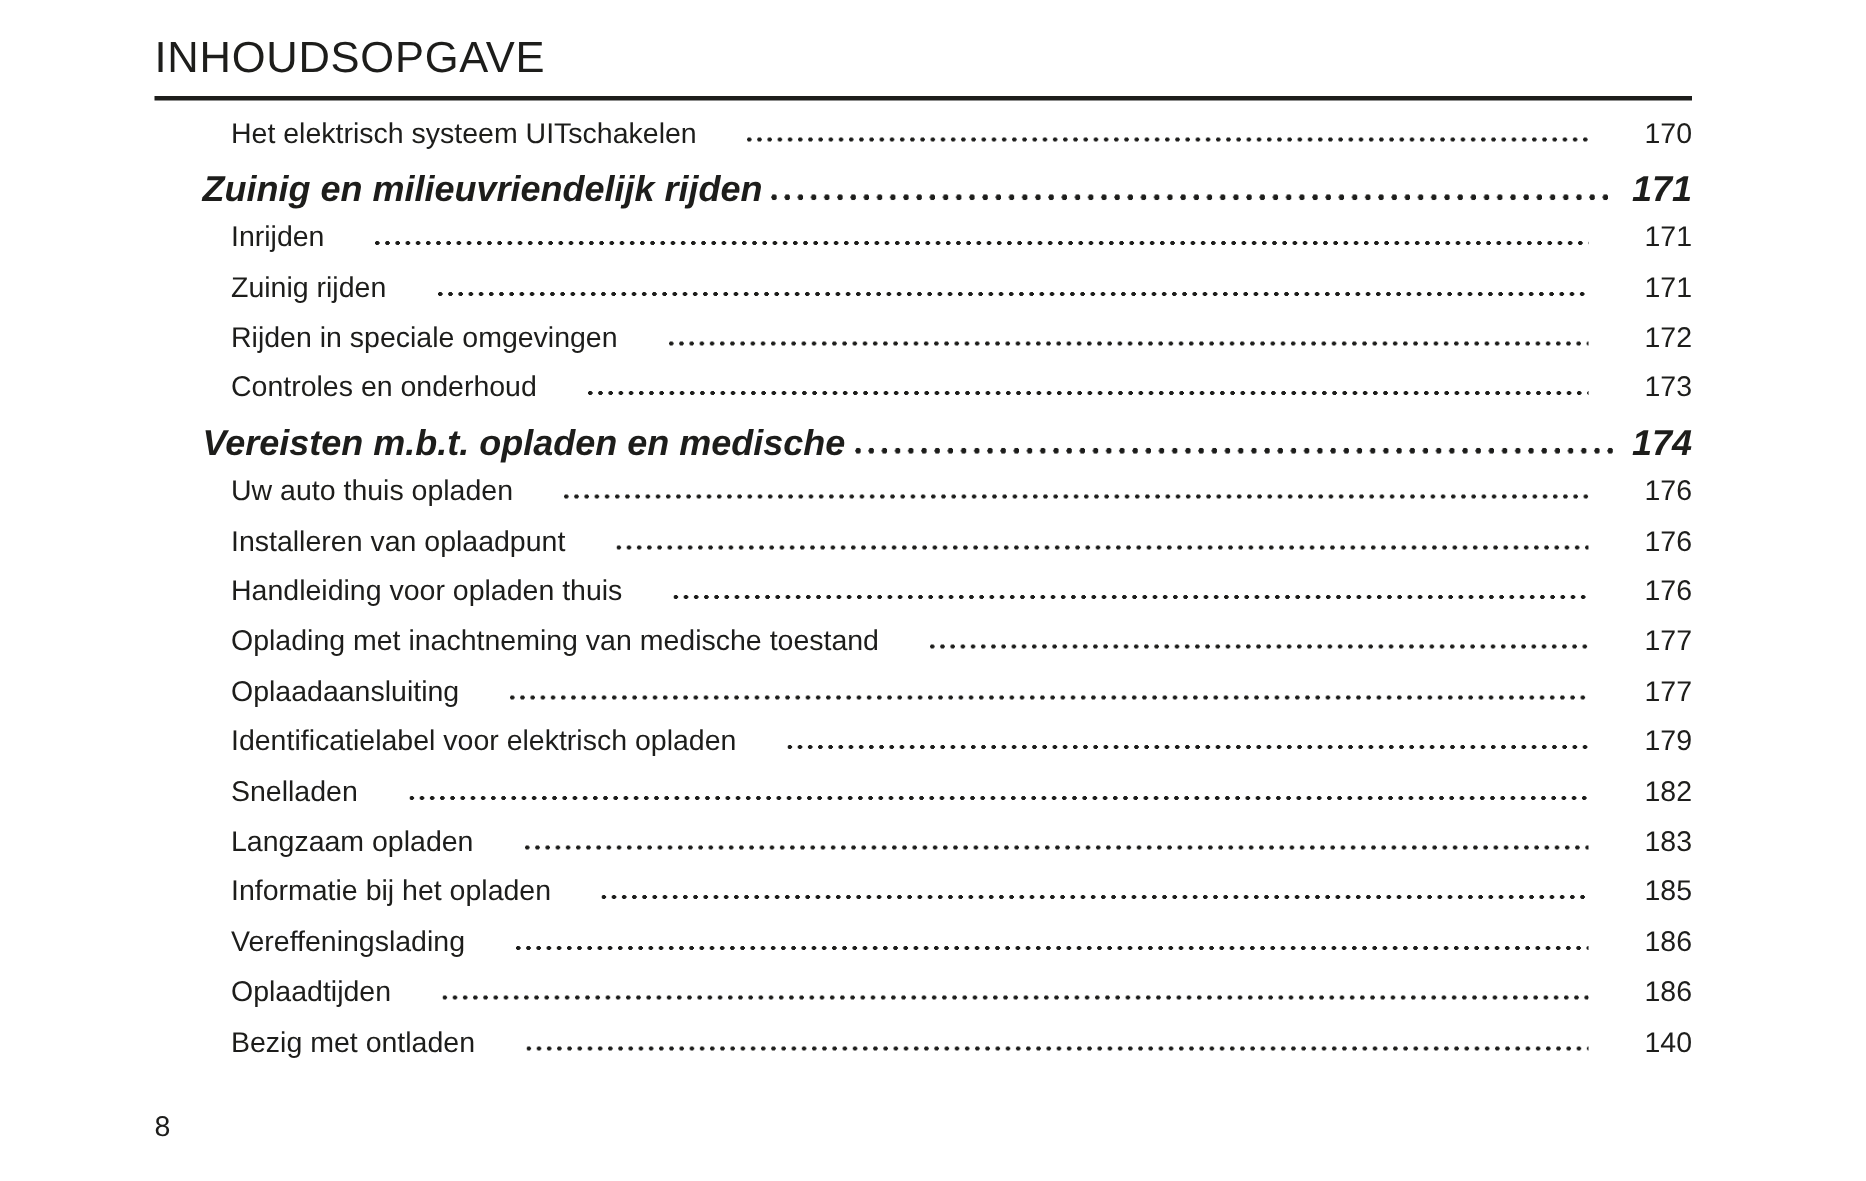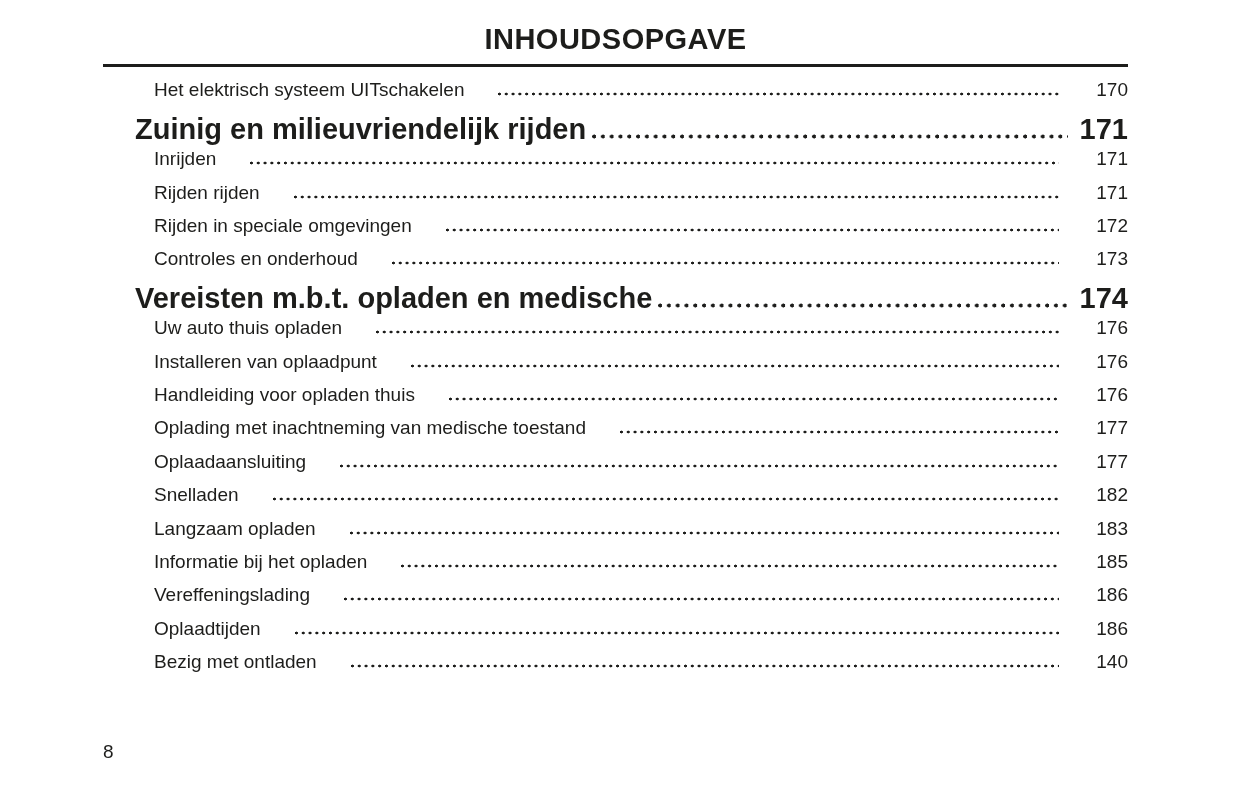--- a/index.html
+++ b/index.html
@@ -12,47 +12,47 @@
     color: var(--ink, #1d1d1b);
     position: relative;
     overflow: hidden;
   }
   .page {
     position: absolute; inset: 0;
     padding: 23px 116px 0 103px;
   }
   .title {
     font-size: 29px;
-    font-weight: bold;
+    font-weight: normal;
     letter-spacing: 0.5px;
     line-height: 1.15;
-    text-align: center;
   }
   .rule {
     height: 3px;
     background: var(--ink, #1d1d1b);
     margin-top: 8px;
   }
   .toc { margin-top: 12px; }
   .toc-row {
     display: flex;
     align-items: baseline;
     height: 33.4px;
     cursor: pointer;
   }
   .toc-row.sub {
     padding-left: 51px;
     font-size: 19px;
     gap: 29px;
   }
   .toc-row.section {
     padding-left: 32px;
-    font-size: 29px;
+    font-size: 24px;
     font-weight: bold;
     height: 35.5px;
+    font-style: italic;
   }
   .label { white-space: nowrap; }
   .leader {
     flex: 1;
     height: 4px;
     margin: 0 8px 0 5px;
     background-image: radial-gradient(circle at 1.5px 2px, var(--ink, #1d1d1b) 1.35px, transparent 1.6px);
     background-size: 6.8px 4px;
     background-repeat: repeat-x;
     background-position: left bottom;
@@ -87,21 +87,21 @@
     <span class="label">Zuinig en milieuvriendelijk rijden</span>
     <span class="leader"></span>
     <span class="pagenum">171</span>
   </div>
       <div class="toc-row sub">
     <span class="label">Inrijden</span>
     <span class="leader"></span>
     <span class="pagenum">171</span>
   </div>
       <div class="toc-row sub">
-    <span class="label">Rijden rijden</span>
+    <span class="label">Zuinig rijden</span>
     <span class="leader"></span>
     <span class="pagenum">171</span>
   </div>
       <div class="toc-row sub">
     <span class="label">Rijden in speciale omgevingen</span>
     <span class="leader"></span>
     <span class="pagenum">172</span>
   </div>
       <div class="toc-row sub">
     <span class="label">Controles en onderhoud</span>
@@ -132,20 +132,25 @@
     <span class="label">Oplading met inachtneming van medische toestand</span>
     <span class="leader"></span>
     <span class="pagenum">177</span>
   </div>
       <div class="toc-row sub">
     <span class="label">Oplaadaansluiting</span>
     <span class="leader"></span>
     <span class="pagenum">177</span>
   </div>
       <div class="toc-row sub">
+    <span class="label">Identificatielabel voor elektrisch opladen</span>
+    <span class="leader"></span>
+    <span class="pagenum">179</span>
+  </div>
+      <div class="toc-row sub">
     <span class="label">Snelladen</span>
     <span class="leader"></span>
     <span class="pagenum">182</span>
   </div>
       <div class="toc-row sub">
     <span class="label">Langzaam opladen</span>
     <span class="leader"></span>
     <span class="pagenum">183</span>
   </div>
       <div class="toc-row sub">

